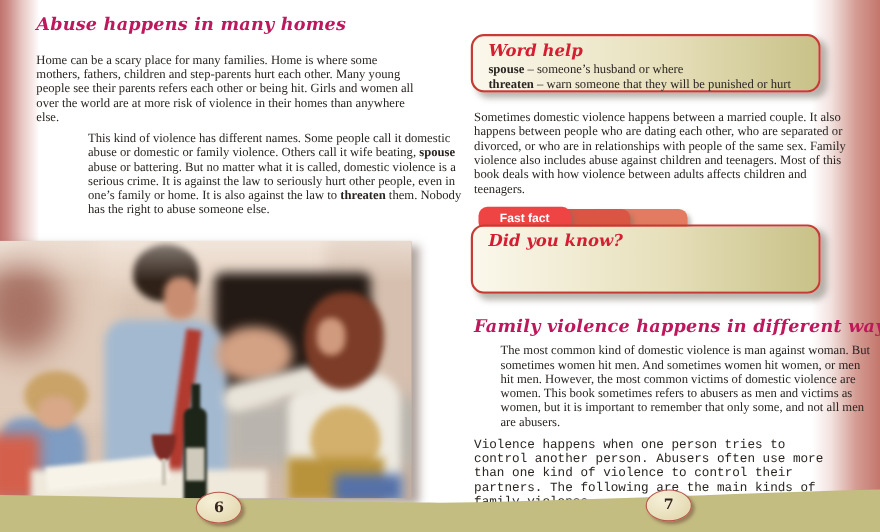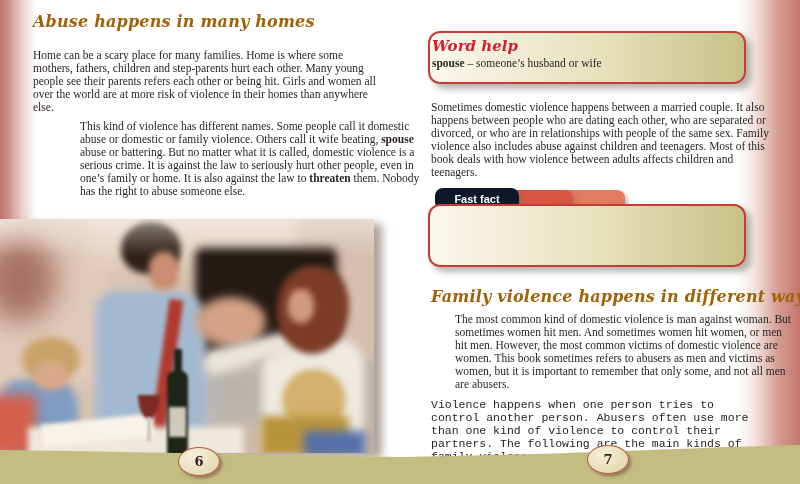--- a/index.html
+++ b/index.html
@@ -27,55 +27,55 @@
     box-shadow:2.5px 2.5px 3px rgba(105,65,50,.5);
     display:flex;align-items:center;justify-content:center;
     font-family:"DejaVu Serif",serif;font-weight:bold;font-size:13px;color:#33241c;
   }
   .oval6{left:178px;top:447px;}
   .oval7{left:587px;top:445px;}
   
   .red-heading{
     position:absolute;margin:0;
     font-family:"DejaVu Serif",serif;font-style:italic;font-weight:bold;
-    font-size:16px;color:#a16207;letter-spacing:.2px;white-space:nowrap;
+    font-size:16px;color:#be185d;letter-spacing:.2px;white-space:nowrap;
   }
   .body{
     position:absolute;margin:0;font-size:11.5px;line-height:13px;
     color:#2b2522;letter-spacing:0px;text-align:left;
   }
   .lp-h{left:33px;top:12px;}
   .lp1{left:33px;top:49px;width:344px;}
   .lp2{left:33px;top:120px;width:344px;margin-left:47px;}
   .rp1{left:431px;top:101px;width:338px;}
   .rp-h{left:431px;top:287px;}
   .rp2{left:431px;top:313px;width:338px;margin-left:24px;}
   .rp3{left:431px;top:398px;width:338px;font-family:Liberation Mono, monospace;}
   
   .infobox{
     position:absolute;box-sizing:border-box;
     background:linear-gradient(90deg,#fbf8ec 0%,#e7e0bc 55%,#c8c187 100%);
     border:2px solid #c63c34;border-radius:12px;
     box-shadow:5px 5px 6px rgba(125,120,110,.55);
-    padding:3px 2px;z-index:5;
+    padding:3px 14px;z-index:5;
   }
   .infobox h2{
     margin:1px 0 2px;font-family:"DejaVu Serif",serif;font-style:italic;font-weight:bold;
     font-size:15px;color:#d41f33;
   }
   .infobox p{margin:0;font-size:11.5px;line-height:13.5px;color:#2b2522;}
   .wordhelp{left:428px;top:31px;width:318px;height:53px;}
   .didyouknow{left:428px;top:204px;width:318px;height:63px;}
   
   .tabs{position:absolute;left:435px;top:188px;width:200px;height:24px;}
   .tab{position:absolute;height:22px;border-radius:8px;box-shadow:3px 3px 4px rgba(120,110,100,.45);}
   .tab-back{left:98px;top:2px;width:92px;background:#e27b60;z-index:1;}
   .tab-mid{left:45px;top:2px;width:93px;background:#da5643;z-index:2;}
   .tab-front{
-    left:0;top:0;width:84px;background:#0f172a;z-index:3;
+    left:0;top:0;width:84px;background:#ef4444;z-index:3;
     display:flex;align-items:center;justify-content:center;
     font-family:"Liberation Sans",sans-serif;font-weight:bold;font-size:11px;color:#ffffff;
   }
   
   .photo{
     position:absolute;left:0;top:219px;width:374px;height:234px;margin:0;
     overflow:hidden;background:linear-gradient(120deg,#dcc6b5 0%,#d8c2b1 55%,#c8b2a2 100%);
     box-shadow:8px 5px 8px rgba(95,70,60,.5);
   }
   .photo div{position:absolute;}
@@ -159,34 +159,36 @@
       <div class="ph-bottle"></div>
       <div class="ph-bottle-label"></div>
       <div class="ph-vignette"></div>
     </figure>
   </section>
 
   <section>
 
     <div class="infobox wordhelp">
       <h2>Word help</h2>
-      <p><b>spouse</b><span> – someone’s husband or wife</span></p>
+      <p><b>spouse</b><span> – someone’s husband or where</span></p>
+      <p><b>threaten</b><span> – warn someone that they will be punished or hurt</span></p>
     </div>
 
     <p class="body rp1">Sometimes domestic violence happens between a married couple. It also happens between people who are dating each other, who are separated or divorced, or who are in relationships with people of the same sex. Family violence also includes abuse against children and teenagers. Most of this book deals with how violence between adults affects children and teenagers.</p>
 
     <div class="tabs">
       <div class="tab tab-back"></div>
       <div class="tab tab-mid"></div>
       <div class="tab tab-front">
         <span>Fast fact</span>
       </div>
     </div>
 
     <div class="infobox didyouknow">
+      <h2>Did you know?</h2>
     </div>
 
     <h1 class="red-heading rp-h">Family violence happens in different ways</h1>
     <p class="body rp2">The most common kind of domestic violence is man against woman. But sometimes women hit men. And sometimes women hit women, or men hit men. However, the most common victims of domestic violence are women. This book sometimes refers to abusers as men and victims as women, but it is important to remember that only some, and not all men are abusers.</p>
     <p class="body rp3">Violence happens when one person tries to control another person. Abusers often use more than one kind of violence to control their partners. The following are the main kinds of family violence.</p>
   </section>
 
   <svg class="bottom-band" viewBox="0 0 800 40" preserveAspectRatio="none">
     <path d="M0,6 C150,8 300,12 400,13 C550,11 700,3 800,1 L800,40 L0,40 Z" fill="#c4bd82"></path>
   </svg>

